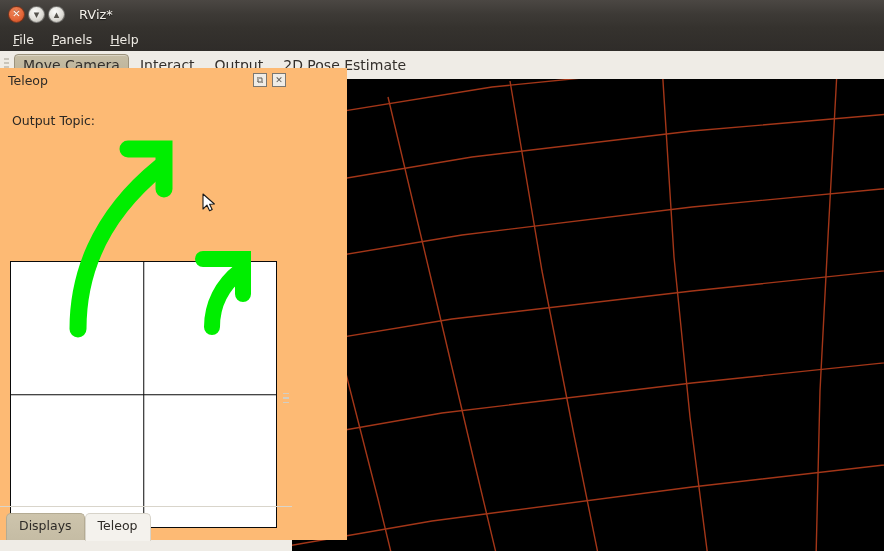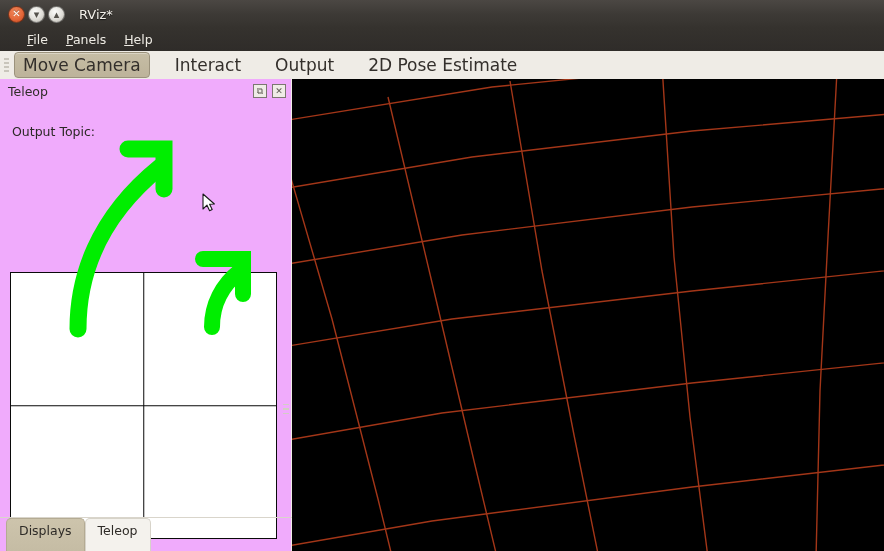--- a/index.html
+++ b/index.html
@@ -46,21 +46,21 @@
     font-weight: normal;
     text-shadow: 0 1px 1px rgba(0,0,0,.7);
   }
 
   
   .menubar {
     position: absolute; left: 0; top: 28px;
     width: 884px; height: 23px;
     background: linear-gradient(to bottom, #35322e 0%, #2f2c29 100%);
     display: flex; align-items: center;
-    padding-left: 18px;
+    padding-left: 4px;
   }
   .menuitem {
     color: #eeebe4;
     font-size: 12.5px;
     padding: 2px 9px;
     cursor: default;
   }
   .menuitem u { text-decoration: underline; }
 
   
@@ -71,38 +71,38 @@
     display: flex; align-items: center;
     border-bottom: 1px solid #efece6;
   }
   .tb-grip {
     width: 9px; height: 18px; margin: 0 2px 0 3px;
     display: flex; flex-direction: column; justify-content: center;
     gap: 2px;
   }
   .tb-grip i { display: block; height: 2px; width: 5px; background: #c9c5bb; margin-left: 1px;}
   .tb-item {
-    font-size: 17px; color: #332f2b;
+    font-size: 14px; color: #332f2b;
     padding: 3px 9px;
-    margin-right: 16px;
+    margin-right: 2px;
     border-radius: 4px;
     cursor: default; white-space: nowrap;
   }
   .tb-item.active {
     background: linear-gradient(to bottom, #c6bda5 0%, #bdb39a 100%);
     border: 1px solid #9b927c;
     box-shadow: inset 0 1px 0 rgba(255,255,255,.35);
     padding: 2px 8px;
   }
 
   
   .left-dock {
-    position: absolute; left: 0; top: 79px;
-    width: 291px; height: 472px;
-    background: #f0abfc;
+    position: absolute; left: 0; top: 68px;
+    width: 347px; height: 472px;
+    background: #fdba74;
   }
   .panel-titlebar {
     position: absolute; left: 0; top: 0;
     width: 292px; height: 24px;
     display: flex; align-items: center;
     padding: 0 6px 0 8px;
   }
   .panel-title { font-size: 12.5px; color: #2f2c28; flex: 1; }
   .panel-btn {
     width: 14px; height: 14px; margin-left: 5px;
@@ -169,21 +169,21 @@
     width: 6px; height: 14px;
     display: flex; flex-direction: column; justify-content: center; gap: 3px;
   }
   .splitter i { display: block; height: 1.5px; width: 6px; background: #d2cec4; }
 
   
   .tabbar {
     position: absolute; left: 0; bottom: 0;
     width: 292px; height: 34px;
     border-top: 1px solid #d9d5cb;
-    display: flex; 
+    display: flex; align-items: flex-end;
     padding-left: 6px;
   }
   .tab {
     font-size: 12.5px;
     color: #2e2b27;
     padding: 5px 12px 7px 12px;
     border-radius: 5px 5px 0 0;
     cursor: default;
     line-height: 1.1;
   }

